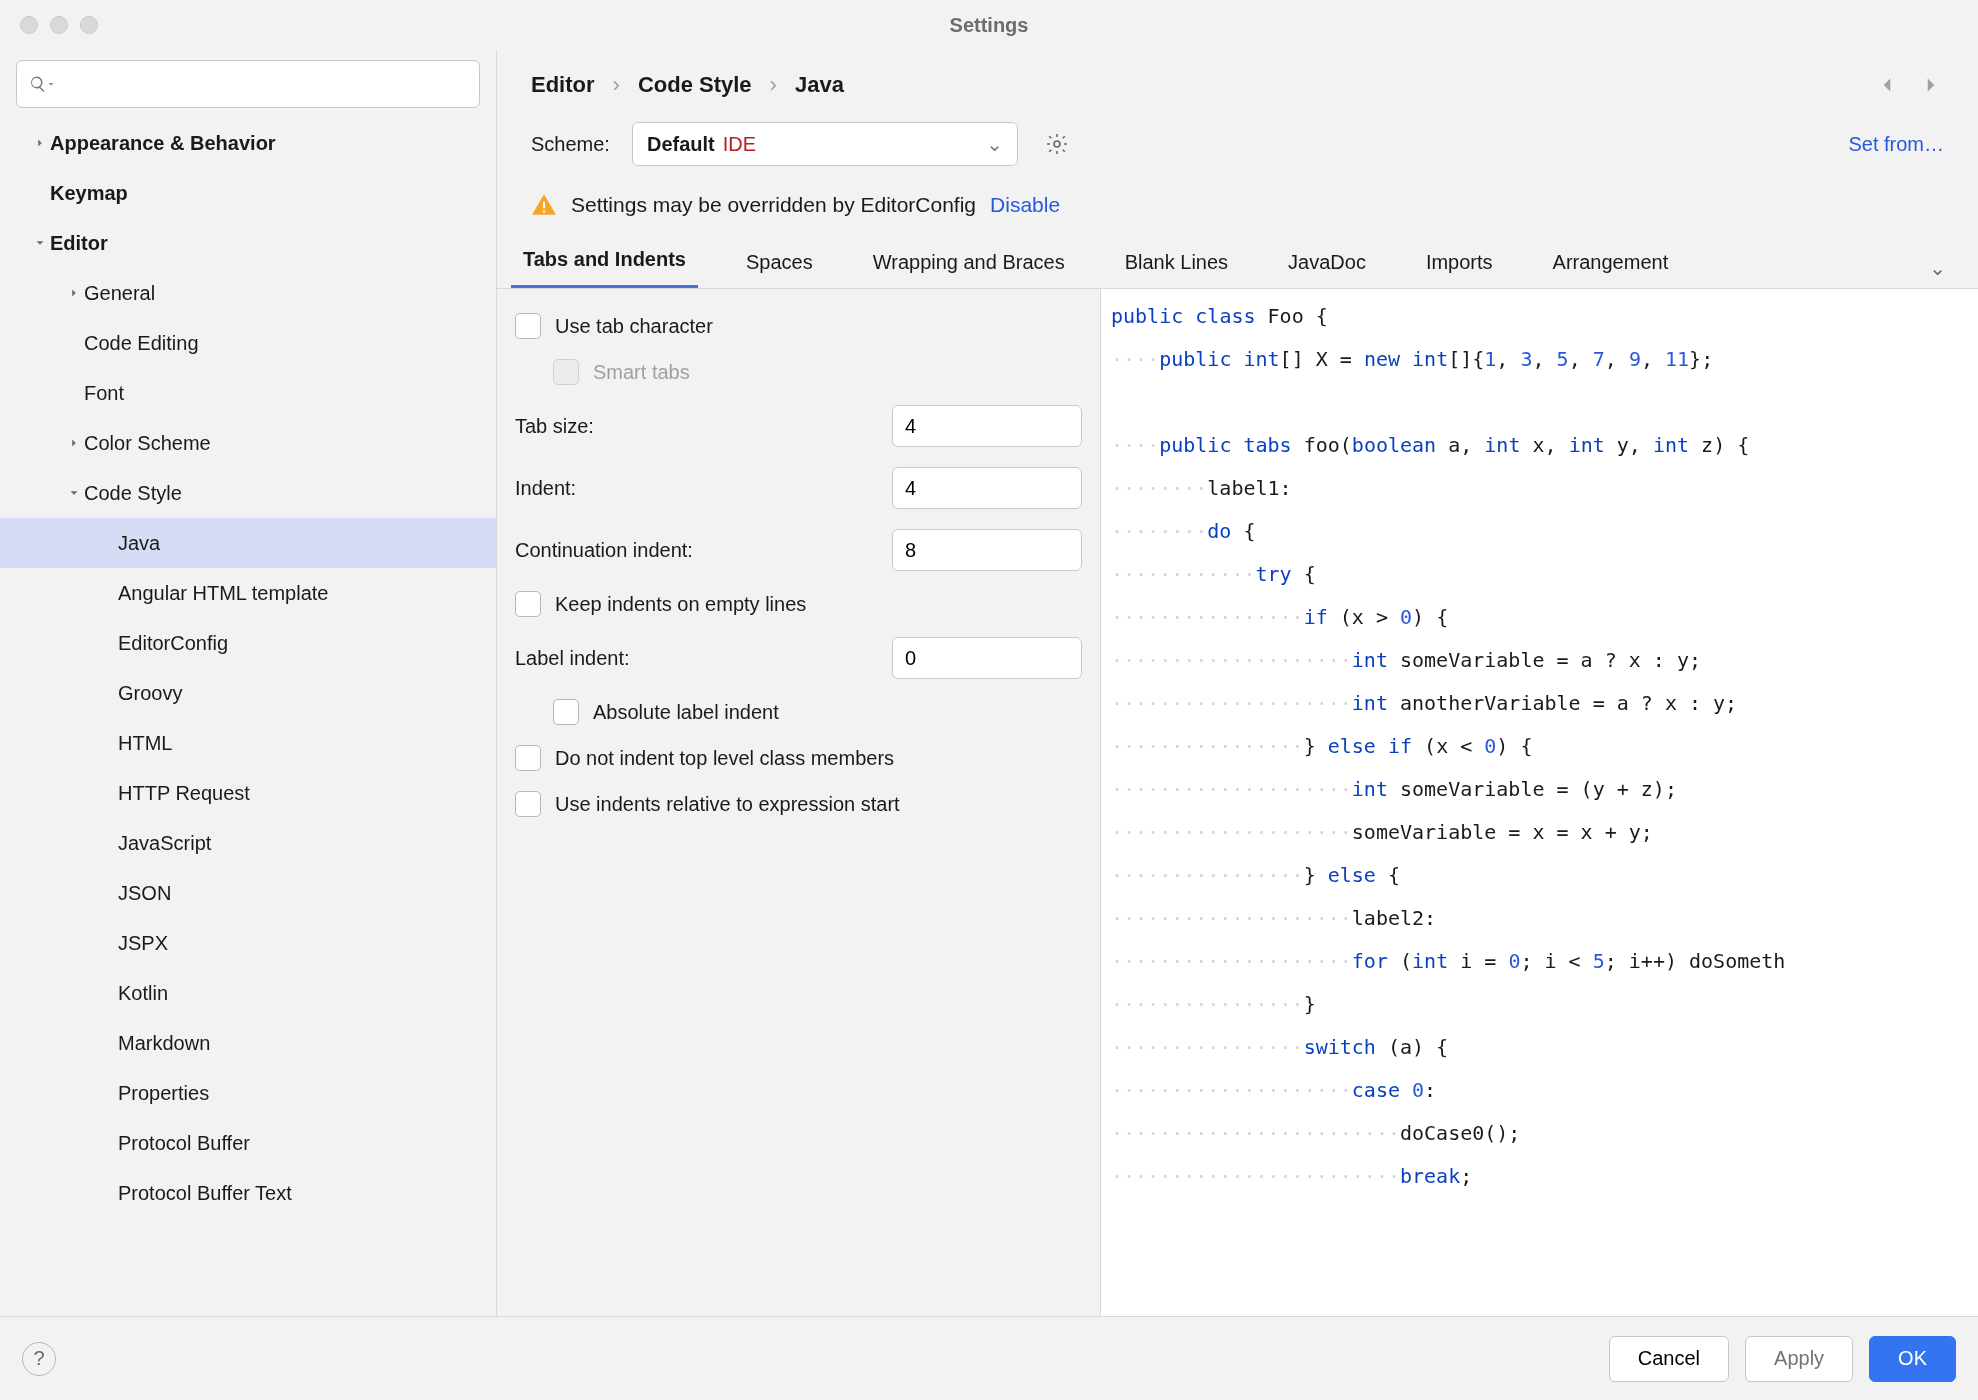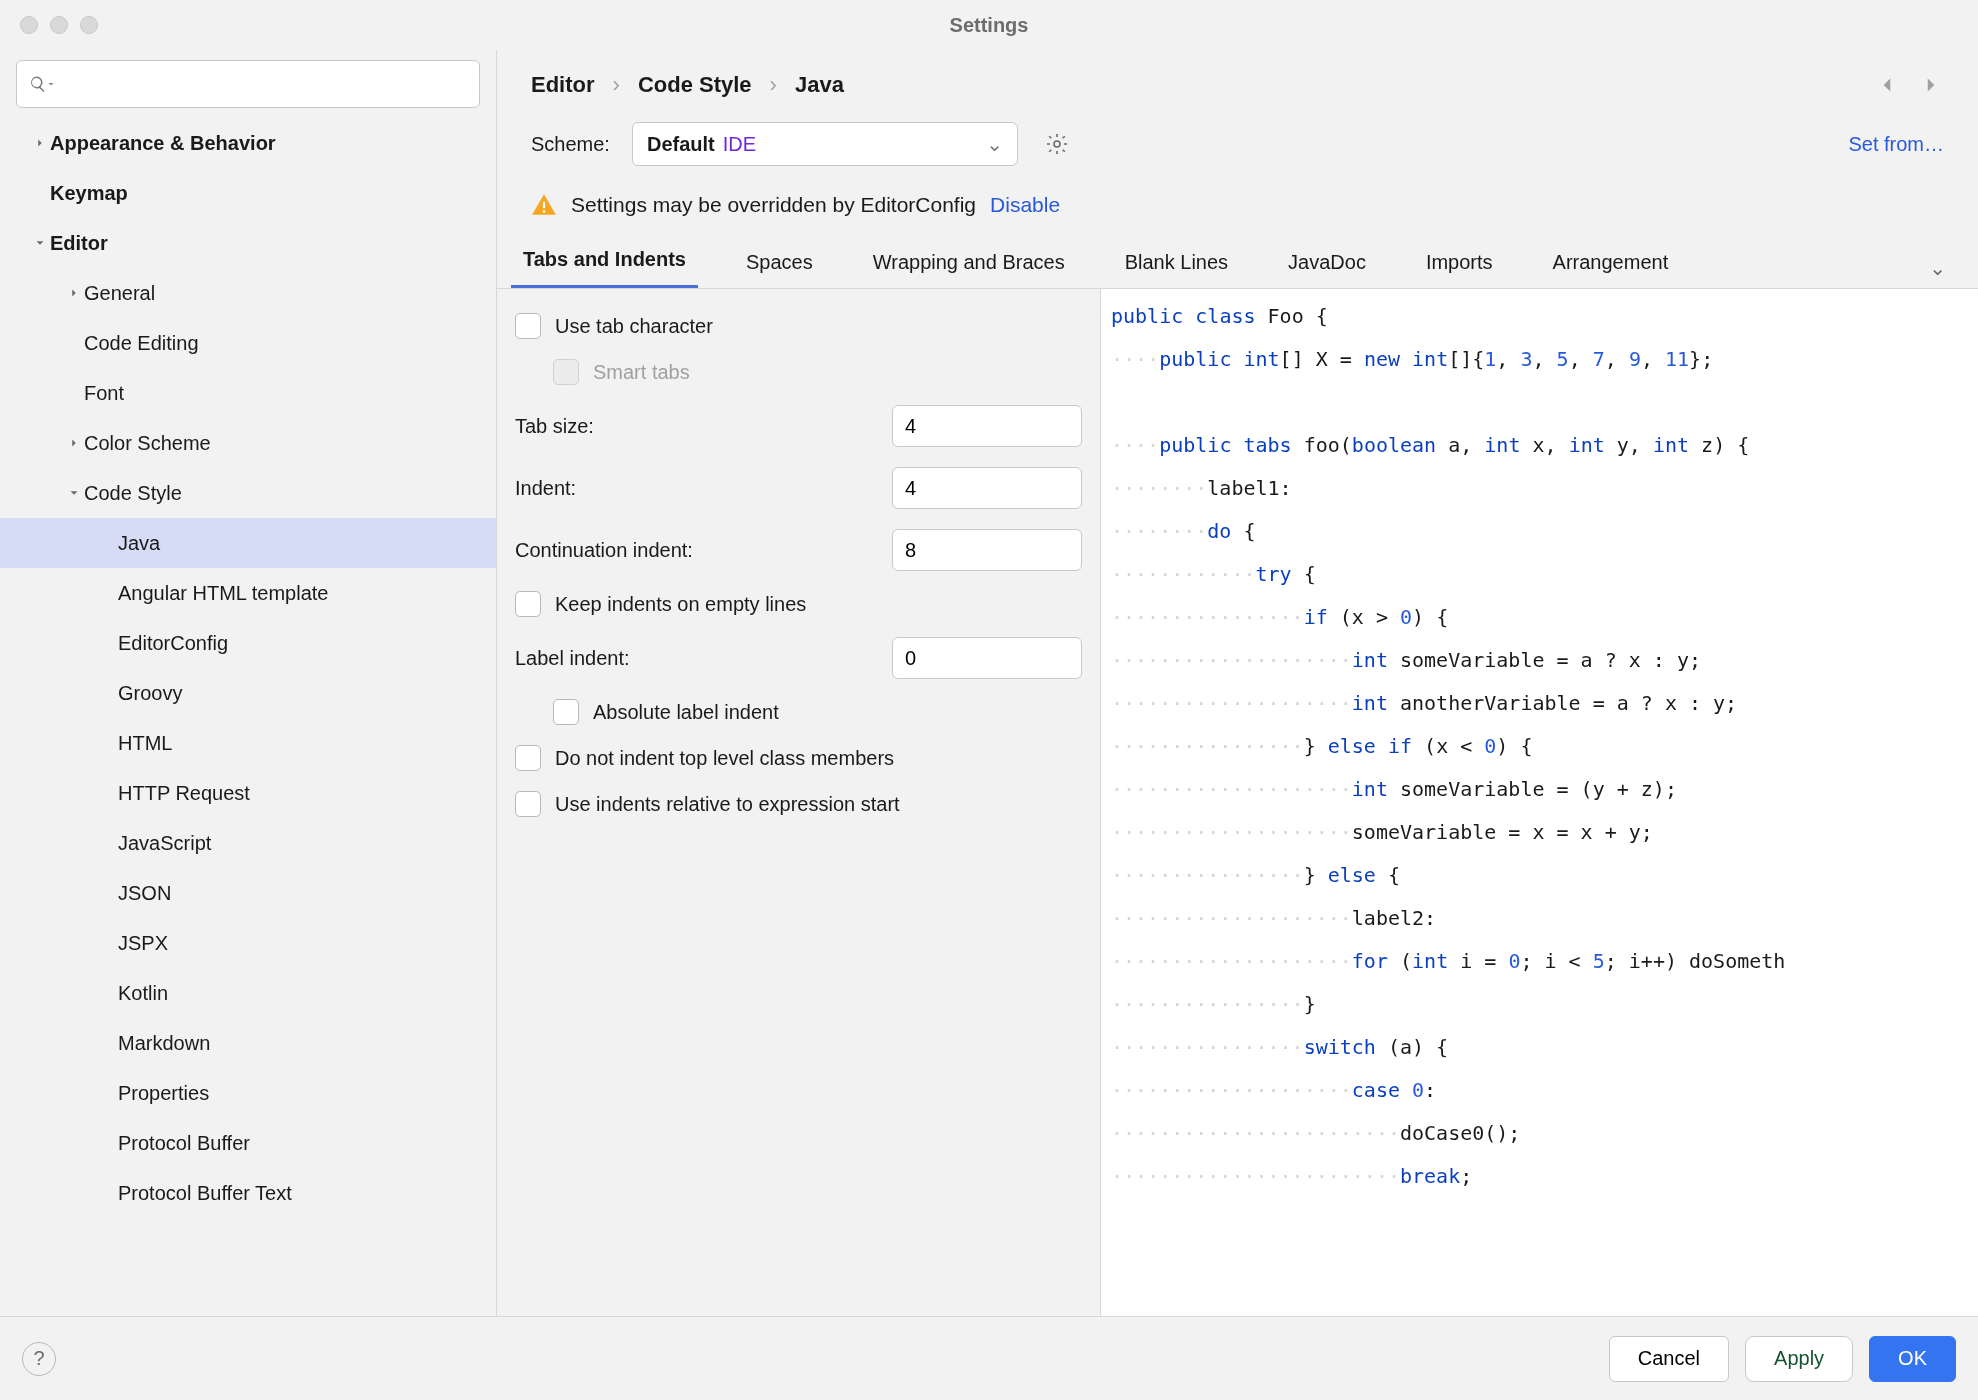--- a/index.html
+++ b/index.html
@@ -127,21 +127,21 @@
   align-items: center;
   border: 1px solid #c8c8c8;
   border-radius: 6px;
   background: #fff;
   height: 44px;
   padding: 0 14px;
   min-width: 386px;
   gap: 8px;
 }
 .scheme-select .def { font-weight: 700; }
-.scheme-select .ide { color: #6d28d9; }
+.scheme-select .ide { color: #b91c1c; }
 .scheme-select .dd { margin-left: auto; color: #7a7a7a; }
 .gear-btn {
   margin-left: 22px;
   display: inline-flex;
   align-items: center;
   justify-content: center;
   width: 34px;
   height: 34px;
 }
 .setfrom {
@@ -261,21 +261,21 @@
 .footer .spacer { flex: 1; }
 .btn {
   height: 46px;
   padding: 0 28px;
   border-radius: 6px;
   font-size: 20px;
   border: 1px solid #c8c8c8;
   background: #fff;
   cursor: pointer;
 }
-.btn.disabled { color: #14532d; border-radius: 9px; }
+.btn.disabled { color: #737373; }
 .btn.primary {
   background: #3574f0;
   color: #fff;
   border-color: #3574f0;
 }
 .chev svg { width: 14px; height: 14px; fill: currentColor; }
 .sub2 { padding-left: 38px; }
 </style>
 </head>
 <body>

